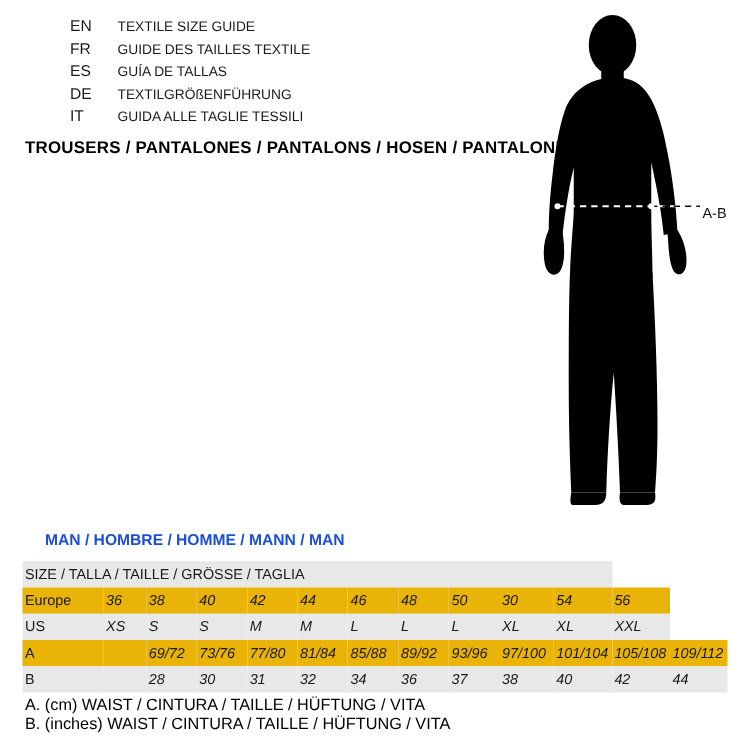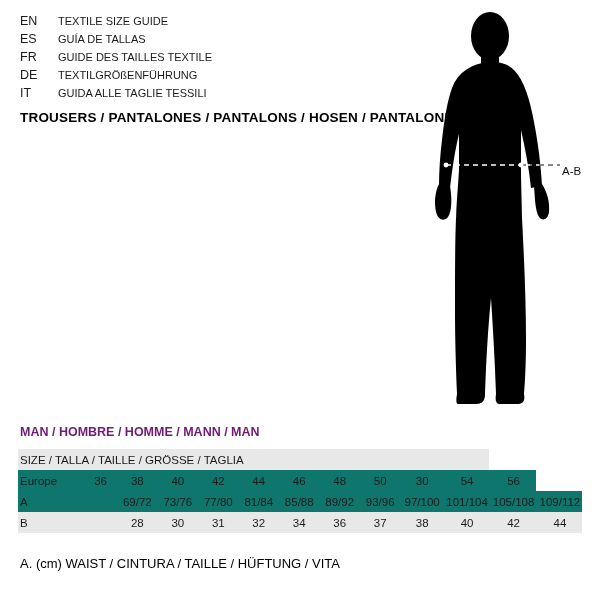--- a/index.html
+++ b/index.html
@@ -32,20 +32,21 @@
   .lang-row {
     display: flex;
     align-items: baseline;
     height: 18px;
   }
   .lang-code {
     width: 38px;
     font-size: 12.5px;
     color: #1a1a1a;
     flex: 0 0 38px;
+    margin-left: 36px;
   }
   .lang-text {
     font-size: 11px;
     color: #1a1a1a;
     white-space: nowrap;
   }
 
   .garment-title {
     position: absolute;
     left: 20px;
@@ -74,25 +75,25 @@
     left: 162px;
     top: 155px;
     font-size: 11.5px;
     color: #111;
     font-weight: normal;
   }
 
   
   .table-title {
     position: absolute;
-    left: 20px;
+    left: 36px;
     top: 425px;
     font-size: 12.5px;
     font-weight: bold;
-    color: #701a75;
+    color: #1d4ed8;
     white-space: nowrap;
   }
 
   table.size-table {
     position: absolute;
     left: 18px;
     top: 449px;
     width: 564px;
     border-collapse: collapse;
     font-size: 11.5px;
@@ -101,28 +102,29 @@
     padding: 2px 0 2px 2px;
     height: 17px;
     vertical-align: middle;
     white-space: nowrap;
     color: #1a1a1a;
   }
   table.size-table tr.shade td {
     background: #e8e8e8;
   }
   table.size-table tr.plain td {
-    background: #0f766e;
+    background: #eab308;
   }
   .col-label {
     width: 86px;
   }
   .val-cell {
     width: 47px;
-    text-align: center;
+    text-align: left;
+    font-style: italic;
   }
 
   
   .notes {
     position: absolute;
     left: 20px;
     top: 556px;
   }
   .note {
     font-size: 13px;
@@ -136,26 +138,26 @@
 <body>
 
 <div class="page">
 
   <div class="lang-block">
     <div class="lang-row">
       <span class="lang-code">EN</span>
       <span class="lang-text">TEXTILE SIZE GUIDE</span>
     </div>
     <div class="lang-row">
+      <span class="lang-code">FR</span>
+      <span class="lang-text">GUIDE DES TAILLES TEXTILE</span>
+    </div>
+    <div class="lang-row">
       <span class="lang-code">ES</span>
       <span class="lang-text">GUÍA DE TALLAS</span>
-    </div>
-    <div class="lang-row">
-      <span class="lang-code">FR</span>
-      <span class="lang-text">GUIDE DES TAILLES TEXTILE</span>
     </div>
     <div class="lang-row">
       <span class="lang-code">DE</span>
       <span class="lang-text">TEXTILGRÖßENFÜHRUNG</span>
     </div>
     <div class="lang-row">
       <span class="lang-code">IT</span>
       <span class="lang-text">GUIDA ALLE TAGLIE TESSILI</span>
     </div>
   </div>
@@ -226,20 +228,34 @@
       <td class="val-cell">40</td>
       <td class="val-cell">42</td>
       <td class="val-cell">44</td>
       <td class="val-cell">46</td>
       <td class="val-cell">48</td>
       <td class="val-cell">50</td>
       <td class="val-cell">30</td>
       <td class="val-cell">54</td>
       <td class="val-cell">56</td>
     </tr>
+    <tr class="shade">
+      <td class="col-label">US</td>
+      <td class="val-cell">XS</td>
+      <td class="val-cell">S</td>
+      <td class="val-cell">S</td>
+      <td class="val-cell">M</td>
+      <td class="val-cell">M</td>
+      <td class="val-cell">L</td>
+      <td class="val-cell">L</td>
+      <td class="val-cell">L</td>
+      <td class="val-cell">XL</td>
+      <td class="val-cell">XL</td>
+      <td class="val-cell">XXL</td>
+    </tr>
     <tr class="plain">
       <td class="col-label">A</td>
       <td class="val-cell"></td>
       <td class="val-cell">69/72</td>
       <td class="val-cell">73/76</td>
       <td class="val-cell">77/80</td>
       <td class="val-cell">81/84</td>
       <td class="val-cell">85/88</td>
       <td class="val-cell">89/92</td>
       <td class="val-cell">93/96</td>
@@ -261,15 +277,16 @@
       <td class="val-cell">38</td>
       <td class="val-cell">40</td>
       <td class="val-cell">42</td>
       <td class="val-cell">44</td>
     </tr>
   </tbody>
     </table>
 
   <div class="notes">
     <div class="note">A. (cm) WAIST / CINTURA / TAILLE / HÜFTUNG / VITA</div>
+    <div class="note">B. (inches) WAIST / CINTURA / TAILLE / HÜFTUNG / VITA</div>
   </div>
 
 </div>
 
 </body></html>

